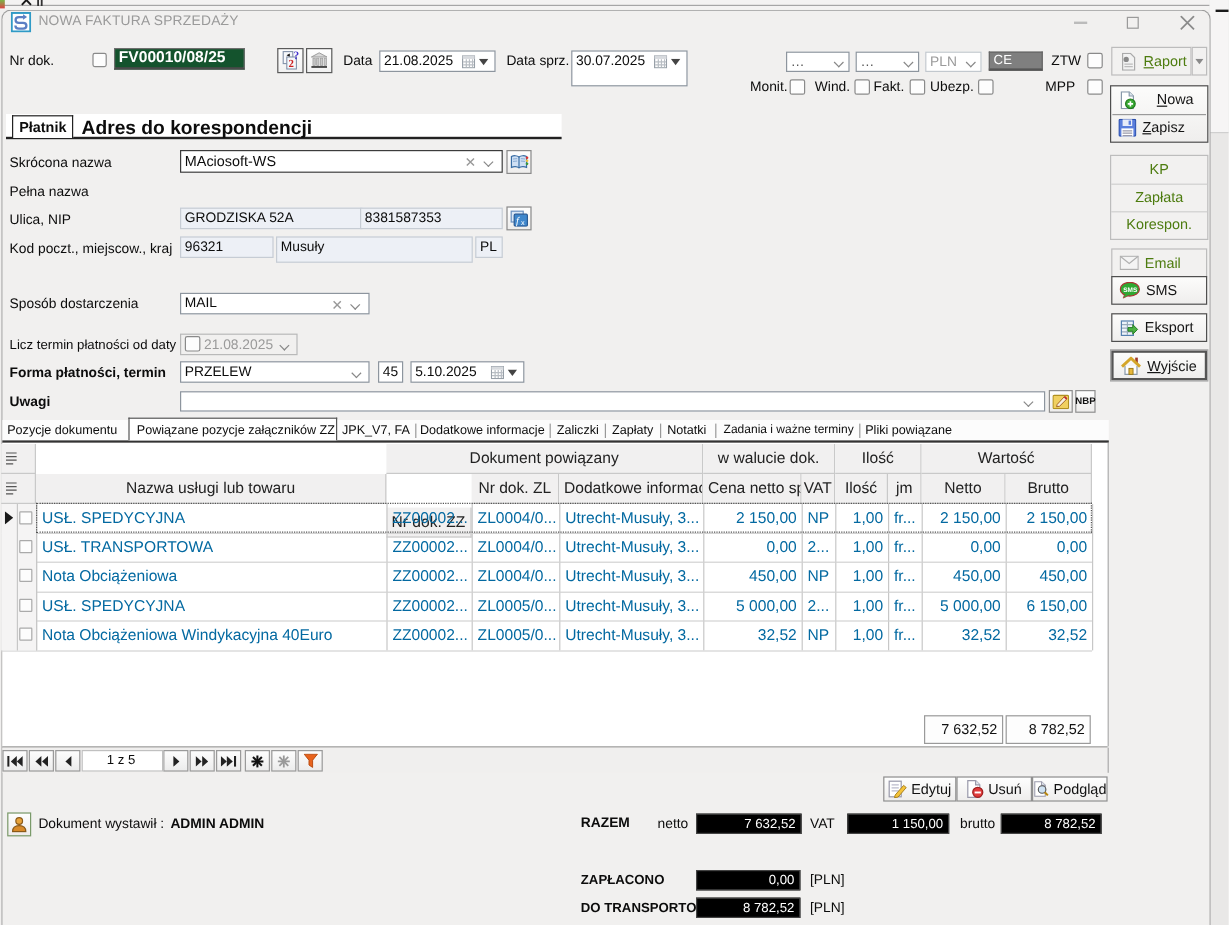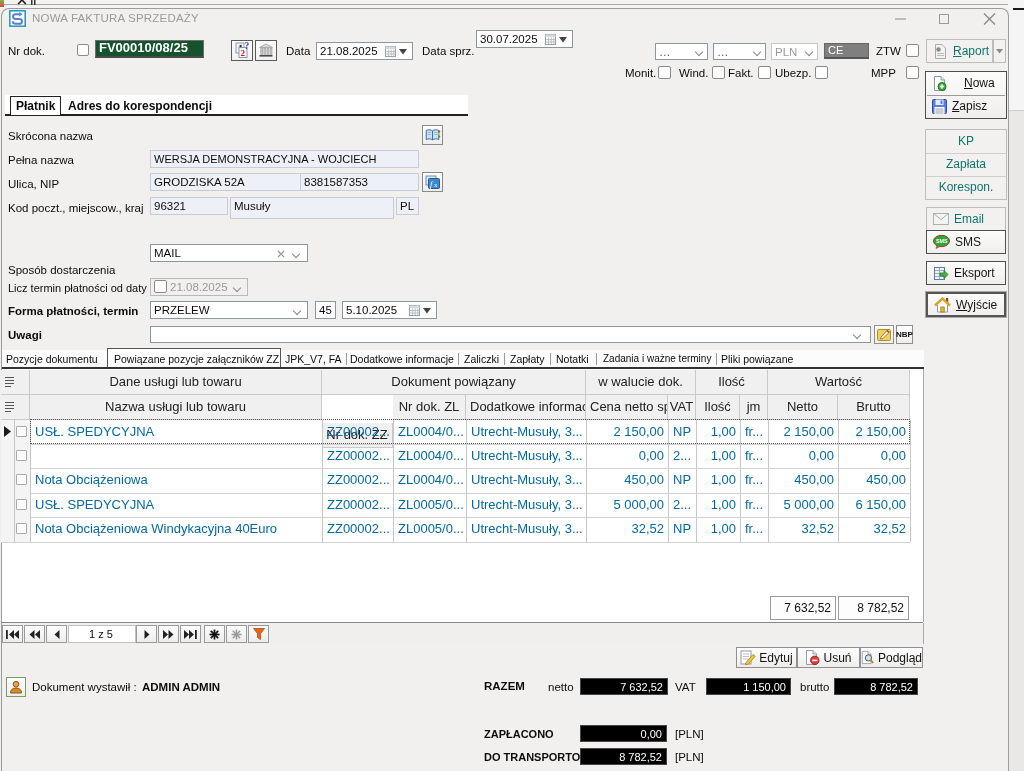--- a/index.html
+++ b/index.html
@@ -11,21 +11,21 @@
 .b{font-weight:bold;}
 .fld{position:absolute;background:#fff;border:1px solid #8d959e;box-sizing:border-box;
   font-size:11.5px;color:#0c0c0c;line-height:15px;padding:1px 3px;white-space:nowrap;overflow:hidden;}
 .ro{background:#edf0f6;border:1px solid #c6ccd4;}
 .cb{position:absolute;width:13px;height:13px;background:#fdfdfd;border:1px solid #8a8a8a;border-radius:2px;box-sizing:border-box;}
 .chev{position:absolute;width:8px;height:8px;}
 .chev:before{content:"";position:absolute;left:0;top:1px;width:5px;height:5px;border-right:1.4px solid #888;border-bottom:1.4px solid #888;transform:rotate(45deg);}
 .blk{position:absolute;background:#000;color:#fff;text-align:right;font-size:11px;line-height:16px;padding-right:4px;box-sizing:border-box;border:1px solid #444;}
 .btn{position:absolute;background:linear-gradient(#fefefe,#eeedec);border:1px solid #8f8f8f;box-sizing:border-box;display:flex;align-items:center;justify-content:center;font-size:12px;color:#111;}
 .sbtn{position:absolute;left:926px;width:80px;height:24px;background:linear-gradient(#fcfcfb,#efeeed);border:1px solid #838383;box-sizing:border-box;display:flex;align-items:center;font-size:12px;color:#151515;padding-left:6px;}
-.sbtn.dis{color:#0f766e;border-color:#bcbcbc;background:#f2f1f0;}
+.sbtn.dis{color:#4d7c0f;border-color:#bcbcbc;background:#f2f1f0;}
 u{text-decoration:underline;}
 .hdrcell{position:absolute;background:#f1f0f0;border-right:1px solid #c9c9c9;border-bottom:1px solid #c9c9c9;box-sizing:border-box;font-size:13px;color:#222;display:flex;align-items:center;justify-content:center;overflow:hidden;white-space:nowrap;}
 .dcell{position:absolute;font-size:13px;color:#0369a1;white-space:nowrap;overflow:hidden;line-height:24px;}
 .vline{position:absolute;width:1px;background:#c7c7c7;}
 .hline{position:absolute;height:1px;background:#d2d2d2;}
 .pgbtn{position:absolute;width:21px;height:18px;background:linear-gradient(#fdfdfd,#ececec);border:1px solid #9a9a9a;box-sizing:border-box;display:flex;align-items:center;justify-content:center;}
 </style>
 </head>
 <body>
 <div id="page">
@@ -91,21 +91,21 @@
           <line x1="3.6" y1="3.4" x2="3.6" y2="10"></line>
           <line x1="6.2" y1="3.4" x2="6.2" y2="10"></line>
           <line x1="8.8" y1="3.4" x2="8.8" y2="10"></line>
         </g>
       </svg>
     <svg class="abs" style="right:4px;top:6px;" width="9" height="6" viewBox="0 0 9 6">
         <path d="M0 0 h8 l-4 5.4 z" fill="#444"></path>
       </svg>
   </div>
   <div class="lbl" style="left:422px;top:45px;">Data sprz.</div>
-  <div class="fld" style="left:476px;top:30px;width:97px;height:18px;">30.07.2025
+  <div class="fld" style="left:476px;top:42px;width:97px;height:30px;">30.07.2025
     <svg class="abs" style="right:16px;top:3px;" width="11" height="11" viewBox="0 0 11 11">
         <rect x="0.5" y="0.5" width="10" height="10" fill="#fff" stroke="#98a0a8"></rect>
         <rect x="0.5" y="0.5" width="10" height="2.6" fill="#d7dade"></rect>
         <g stroke="#b9bec4" stroke-width="1">
           <line x1="1" y1="5.6" x2="10" y2="5.6"></line>
           <line x1="1" y1="8" x2="10" y2="8"></line>
           <line x1="3.6" y1="3.4" x2="3.6" y2="10"></line>
           <line x1="6.2" y1="3.4" x2="6.2" y2="10"></line>
           <line x1="8.8" y1="3.4" x2="8.8" y2="10"></line>
         </g>
@@ -130,57 +130,62 @@
     <div class="cb" style="left:758px;top:66px;"></div>
   <div class="lbl" style="left:775px;top:67px;">Ubezp.</div>
     <div class="cb" style="left:815px;top:66px;"></div>
   <div class="lbl" style="left:871px;top:67px;">MPP</div>
     <div class="cb" style="left:906px;top:66px;"></div>
 
   <div class="abs" style="left:5px;top:95px;width:463px;height:19px;background:#fff;"></div>
   <div class="abs" style="left:5px;top:114px;width:463px;height:1.6px;background:#222;"></div>
   <div class="abs" style="left:10px;top:96px;width:51px;height:19px;background:#fff;border:1.6px solid #222;border-bottom:none;box-sizing:border-box;"></div>
   <div class="lbl b" style="left:16px;top:99px;font-size:12px;">Płatnik</div>
-  <div class="lbl b" style="left:68px;top:99px;font-size:12px;text-align:center;">Adres do korespondencji</div>
+  <div class="lbl b" style="left:68px;top:99px;font-size:16px;text-align:center;">Adres do korespondencji</div>
 
   <div class="lbl" style="left:8px;top:130px;">Skrócona nazwa</div>
+  <div class="fld" style="left:150px;top:125px;width:269px;height:19px;border:1.4px solid #3c3c3c;font-size:12px;line-height:14px;">MAciosoft-WS
+    <svg class="abs" style="right:22px;top:5px;" width="8" height="8" viewBox="0 0 8 8">
+        <path d="M1 1 L7 7 M7 1 L1 7" stroke="#999" stroke-width="1.2"></path>
+      </svg>
+    <div class="chev" style="right:6px;top:5px;"></div>
+  </div>
   <div class="btn" style="left:422px;top:125px;width:21px;height:20px;border:1.6px solid #8a8a8a;">
     <svg width="16" height="13" viewBox="0 0 16 13">
         <path d="M7.5 1.8 C6 0.5 3 0.5 1.2 1.4 V10.5 C3 9.6 6 9.6 7.5 10.9 C9 9.6 12 9.6 13.8 10.5 V1.4 C12 0.5 9 0.5 7.5 1.8 Z" fill="#cfe0f4" stroke="#3a6ea5" stroke-width="1"></path>
         <line x1="7.5" y1="1.8" x2="7.5" y2="10.9" stroke="#3a6ea5"></line>
         <g stroke="#7aa0cc" stroke-width="0.7">
           <line x1="2.5" y1="3.5" x2="6" y2="3.2"></line>
           <line x1="2.5" y1="5.5" x2="6" y2="5.2"></line>
           <line x1="9" y1="3.2" x2="12.5" y2="3.5"></line>
           <line x1="9" y1="5.2" x2="12.5" y2="5.5"></line>
         </g>
         <circle cx="14.2" cy="2.5" r="1.1" fill="#d33"></circle>
         <circle cx="14.2" cy="5" r="1.1" fill="#eec23a"></circle>
         <circle cx="14.2" cy="7.5" r="1.1" fill="#3a9a3a"></circle>
       </svg>
   </div>
   <div class="lbl" style="left:8px;top:154px;">Pełna nazwa</div>
-  <div class="fld ro" style="left:150px;top:150px;width:269px;height:18px;font-size:11px;">WERSJA DEMONSTRACYJNA - WOJCIECH</div>
   <div class="lbl" style="left:8px;top:178px;">Ulica, NIP</div>
   <div class="fld ro" style="left:150px;top:173px;width:152px;height:18px;">GRODZISKA 52A</div>
   <div class="fld ro" style="left:300px;top:173px;width:119px;height:18px;">8381587353</div>
   <div class="btn" style="left:422px;top:172px;width:21px;height:20px;border:1.6px solid #8a8a8a;">
     <svg width="15" height="14" viewBox="0 0 15 14">
         <rect x="1" y="1" width="10" height="9" fill="#dce8f6" stroke="#6a90c0"></rect>
         <rect x="3.5" y="3.5" width="11" height="10" rx="1" fill="#3f87cc" stroke="#2a5a94"></rect>
         <text x="5" y="11.6" font-size="8.5" font-style="italic" fill="#fff" font-family="Liberation Serif">f</text>
         <text x="9.2" y="12.3" font-size="6" fill="#fff">x</text>
       </svg>
   </div>
   <div class="lbl" style="left:8px;top:202px;">Kod poczt., miejscow., kraj</div>
   <div class="fld ro" style="left:150px;top:197px;width:78px;height:18px;">96321</div>
   <div class="fld ro" style="left:230px;top:197px;width:164px;height:22px;">Musuły</div>
   <div class="fld ro" style="left:396px;top:197px;width:23px;height:18px;">PL</div>
 
-  <div class="lbl" style="left:8px;top:264px;">Sposób dostarczenia</div>
+  <div class="lbl" style="left:8px;top:248px;">Sposób dostarczenia</div>
   <div class="fld" style="left:150px;top:244px;width:158px;height:18px;">MAIL
     <svg class="abs" style="right:22px;top:5px;" width="8" height="8" viewBox="0 0 8 8">
         <path d="M1 1 L7 7 M7 1 L1 7" stroke="#999" stroke-width="1.2"></path>
       </svg>
     <div class="chev" style="right:6px;top:5px;"></div>
   </div>
   <div class="lbl" style="left:8px;top:282px;font-size:11px;">Licz termin płatności od daty</div>
   <div class="fld" style="left:150px;top:278px;width:98px;height:18px;background:#f1f0ef;border-color:#b9b9b9;color:#9a9a9a;">
     <span class="cb" style="position:relative;display:inline-block;vertical-align:-2px;margin-right:3px;left:0;top:0;"></span>21.08.2025
     <div class="chev" style="right:5px;top:5px;"></div>
@@ -234,21 +239,20 @@
   <div class="abs" style="left:345.5px;top:352.5px;width:1px;height:12px;background:#999;"></div>
   <div class="abs" style="left:458px;top:352.5px;width:1px;height:12px;background:#999;"></div>
   <div class="abs" style="left:504px;top:352.5px;width:1px;height:12px;background:#999;"></div>
   <div class="abs" style="left:550px;top:352.5px;width:1px;height:12px;background:#999;"></div>
   <div class="abs" style="left:596px;top:352.5px;width:1px;height:12px;background:#999;"></div>
   <div class="abs" style="left:715.5px;top:352.5px;width:1px;height:12px;background:#999;"></div>
 
   <div class="abs" style="left:2px;top:369px;width:921px;height:253px;background:#fff;border-right:1px solid #aaa;box-sizing:content-box;"></div>
 
   <div class="hdrcell" style="left:1px;top:369.5px;width:29px;height:25.5px;"></div>
-  <div class="hdrcell" style="left:30px;top:369.5px;width:292px;height:25.5px;">Dane usługi lub towaru</div>
   <div class="hdrcell" style="left:322px;top:369.5px;width:264px;height:25.5px;">Dokument powiązany</div>
   <div class="hdrcell" style="left:586px;top:369.5px;width:110px;height:25.5px;">w walucie dok.</div>
   <div class="hdrcell" style="left:696px;top:369.5px;width:72px;height:25.5px;">Ilość</div>
   <div class="hdrcell" style="left:768px;top:369.5px;width:142px;height:25.5px;">Wartość</div>
   <svg class="abs" style="left:5px;top:376px;" width="9" height="12" viewBox="0 0 9 12">
       <g stroke="#555" stroke-width="1">
         <line x1="0" y1="1.5" x2="9" y2="1.5"></line>
         <line x1="0" y1="4.5" x2="9" y2="4.5"></line>
         <line x1="0" y1="7.5" x2="9" y2="7.5"></line>
         <line x1="0" y1="10.5" x2="6" y2="10.5"></line>
@@ -298,20 +302,21 @@
   <div class="dcell" style="left:327px;top:419.5px;width:63px;height:24.4px;">ZZ00002...</div>
   <div class="dcell" style="left:398px;top:419.5px;width:65px;height:24.4px;">ZL0004/0...</div>
   <div class="dcell" style="left:471px;top:419.5px;width:112px;height:24.4px;">Utrecht-Musuły, 3...</div>
   <div class="dcell" style="left:588px;top:419.5px;width:76px;height:24.4px;text-align:right;">2 150,00</div>
   <div class="dcell" style="left:673px;top:419.5px;width:20px;height:24.4px;">NP</div>
   <div class="dcell" style="left:698px;top:419.5px;width:38px;height:24.4px;text-align:right;">1,00</div>
   <div class="dcell" style="left:745px;top:419.5px;width:20px;height:24.4px;">fr...</div>
   <div class="dcell" style="left:770px;top:419.5px;width:64px;height:24.4px;text-align:right;">2 150,00</div>
   <div class="dcell" style="left:840px;top:419.5px;width:66px;height:24.4px;text-align:right;">2 150,00</div>
   <div class="cb" style="left:16px;top:449.9px;width:11px;height:11px;border-color:#aaa;border-radius:1px;"></div>
+  <div class="dcell" style="left:35px;top:443.9px;width:284px;height:24.4px;">USŁ. TRANSPORTOWA</div>
   <div class="dcell" style="left:327px;top:443.9px;width:63px;height:24.4px;">ZZ00002...</div>
   <div class="dcell" style="left:398px;top:443.9px;width:65px;height:24.4px;">ZL0004/0...</div>
   <div class="dcell" style="left:471px;top:443.9px;width:112px;height:24.4px;">Utrecht-Musuły, 3...</div>
   <div class="dcell" style="left:588px;top:443.9px;width:76px;height:24.4px;text-align:right;">0,00</div>
   <div class="dcell" style="left:673px;top:443.9px;width:20px;height:24.4px;">2...</div>
   <div class="dcell" style="left:698px;top:443.9px;width:38px;height:24.4px;text-align:right;">1,00</div>
   <div class="dcell" style="left:745px;top:443.9px;width:20px;height:24.4px;">fr...</div>
   <div class="dcell" style="left:770px;top:443.9px;width:64px;height:24.4px;text-align:right;">0,00</div>
   <div class="dcell" style="left:840px;top:443.9px;width:66px;height:24.4px;text-align:right;">0,00</div>
   <div class="cb" style="left:16px;top:474.3px;width:11px;height:11px;border-color:#aaa;border-radius:1px;"></div>

